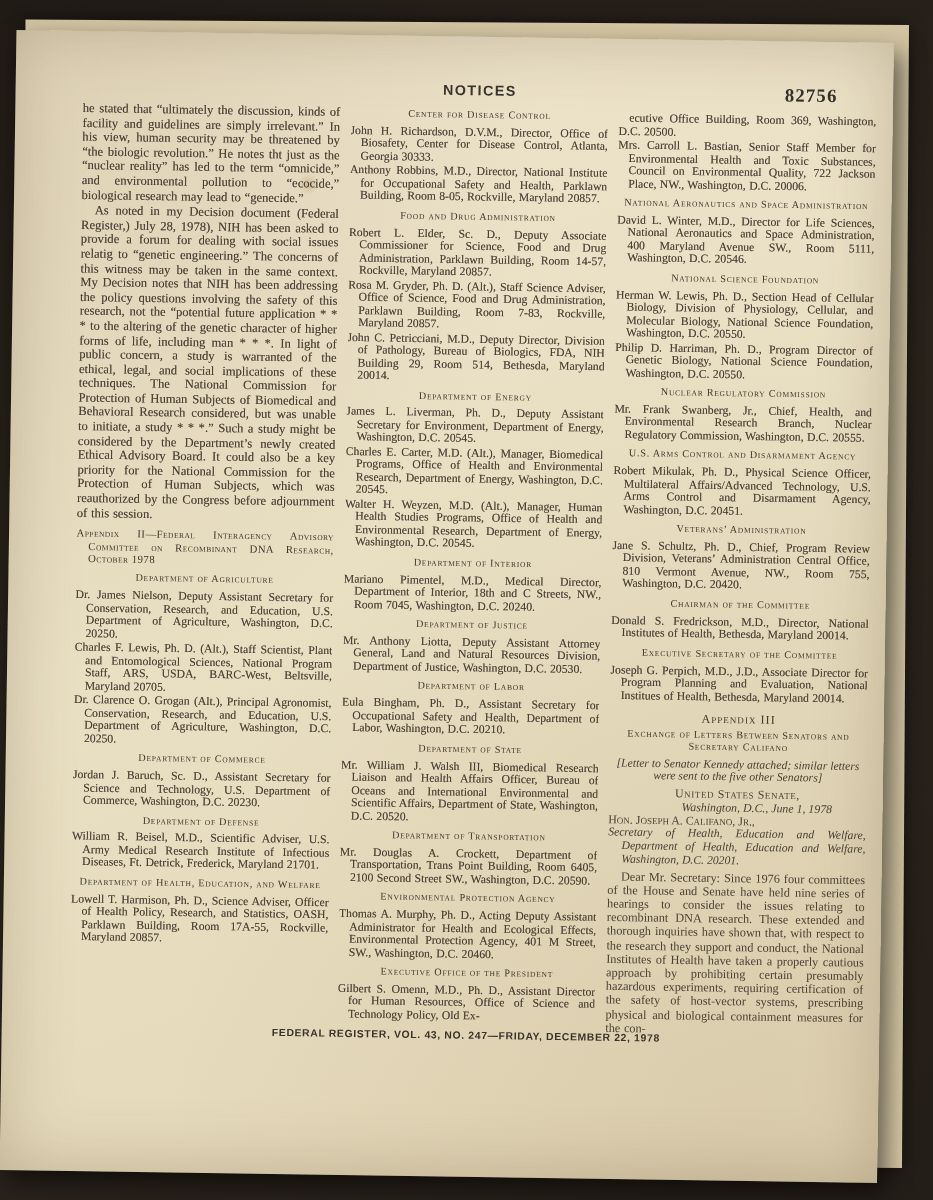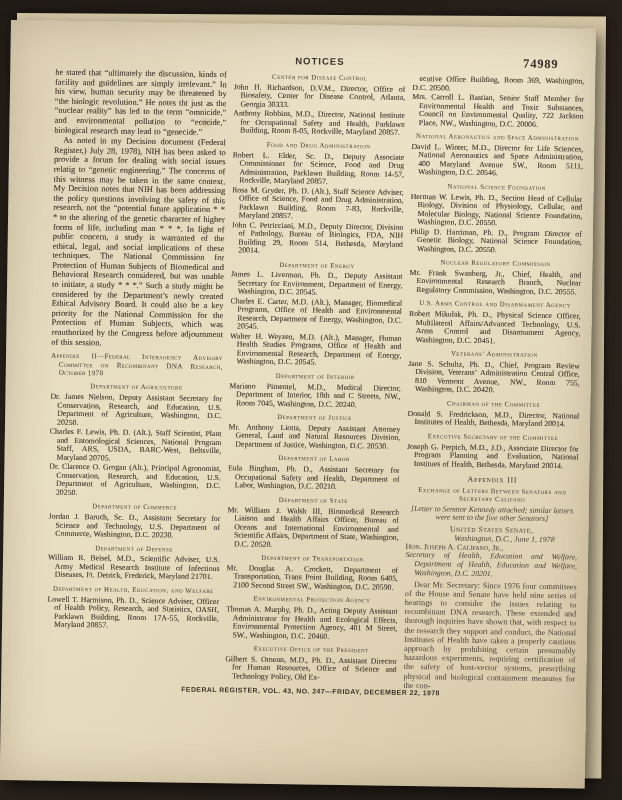--- a/index.html
+++ b/index.html
@@ -77,21 +77,21 @@
 </style>
 </head>
 <body>
 
 <div class="back-sheet"></div>
 
 <div class="paper">
 
   <div class="page-head">
     <span class="running-head">NOTICES</span>
-    <span class="page-number">74989</span>
+    <span class="page-number">82756</span>
   </div>
 
   <div class="cols">
 
     <div class="col">
       <p class="bp">he stated that “ultimately the discussion, kinds of facility and guidelines are simply irrelevant.” In his view, human security may be threatened by “the biologic revolution.” He notes tht just as the “nuclear reality” has led to the term “omnicide,” and environmental pollution to “ecocide,” biological research may lead to “genecide.”</p>
       <p class="bp ind">As noted in my Decision document (Federal Register,) July 28, 1978), NIH has been asked to provide a forum for dealing with social issues relatig to “genetic engineering.” The concerns of this witness may be taken in the same context. My Decision notes that NIH has been addressing the policy questions involving the safety of this research, not the “potential future application * * * to the altering of the genetic character of higher forms of life, including man * * *. In light of public concern, a study is warranted of the ethical, legal, and social implications of these techniques. The National Commission for Protection of Human Subjects of Biomedical and Behavioral Research considered, but was unable to initiate, a study * * *.” Such a study might be considered by the Department’s newly created Ethical Advisory Board. It could also be a key priority for the National Commission for the Protection of Human Subjects, which was reauthorized by the Congress before adjournment of this session.</p>
       <div class="apx">Appendix II—Federal Interagency Advisory Committee on Recombinant DNA Research, October 1978</div>
 
       <h4 class="sh">Department of Agriculture</h4>

